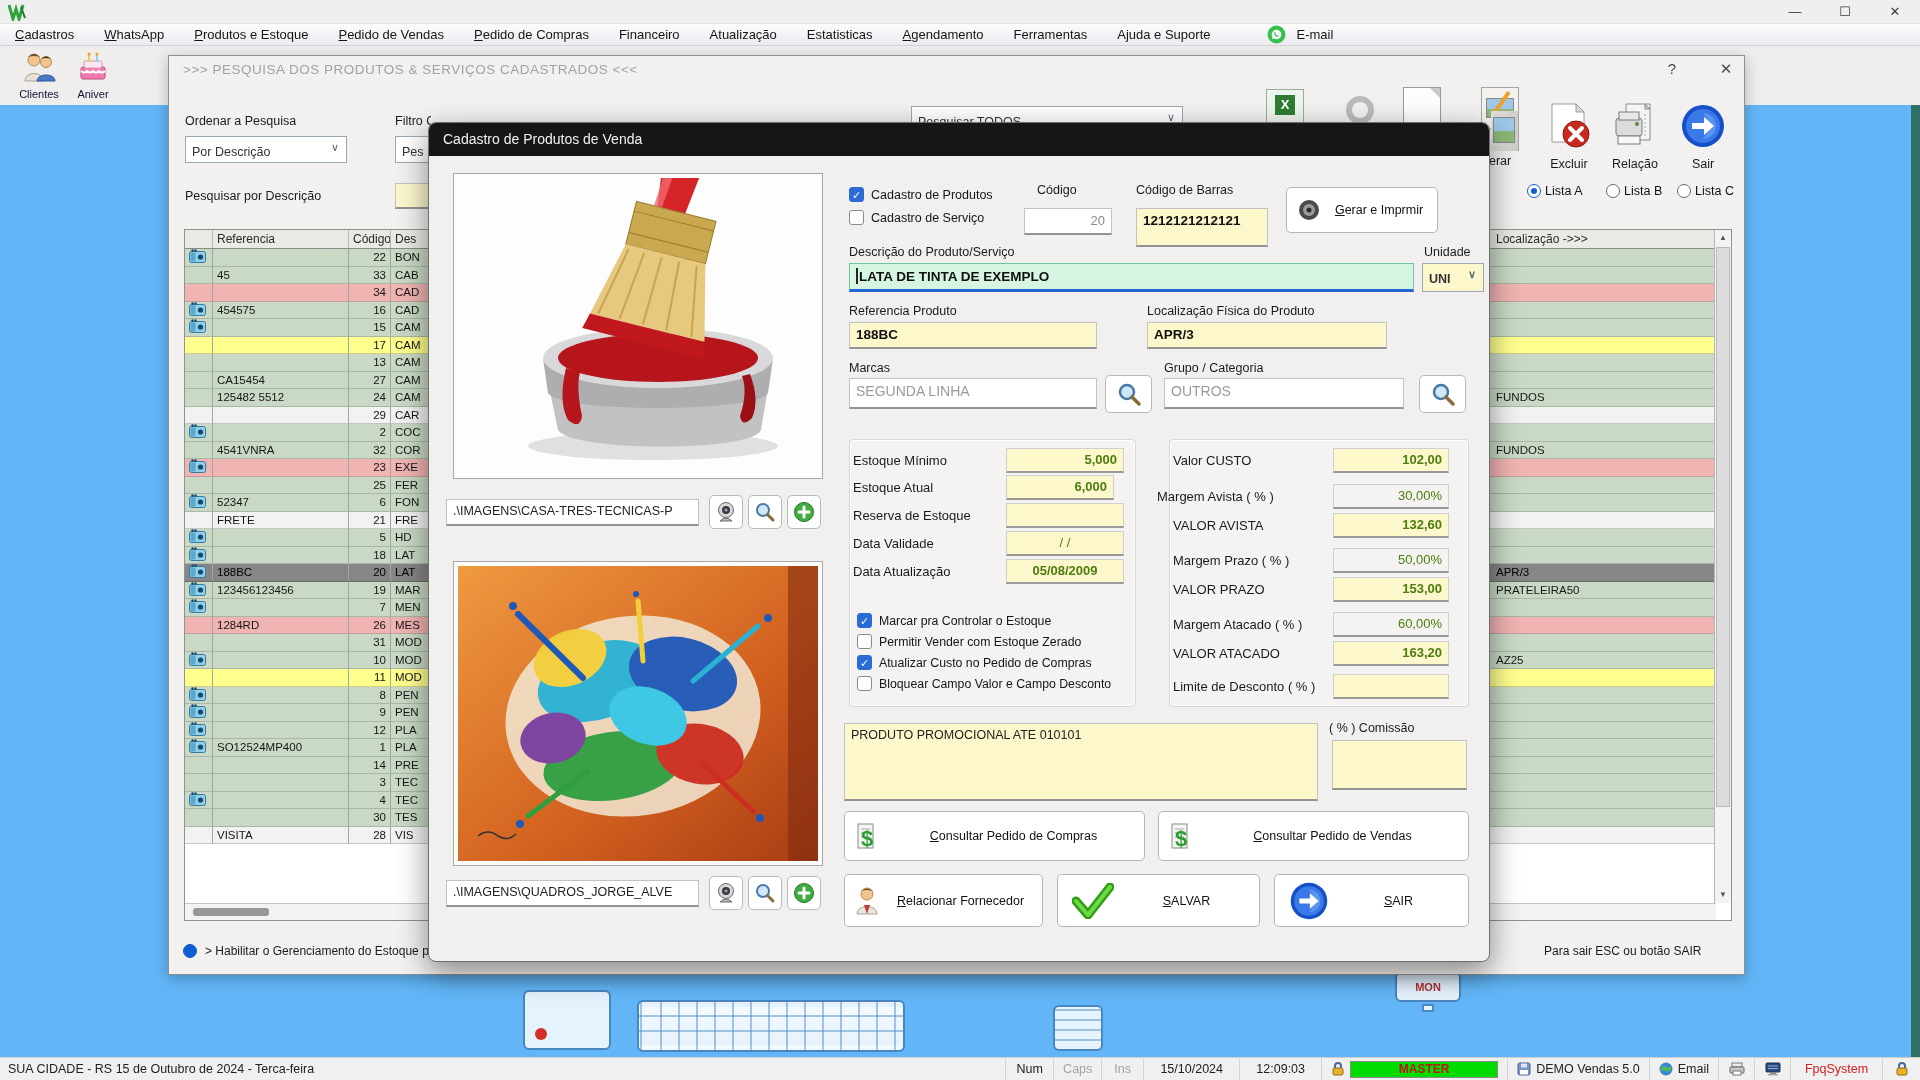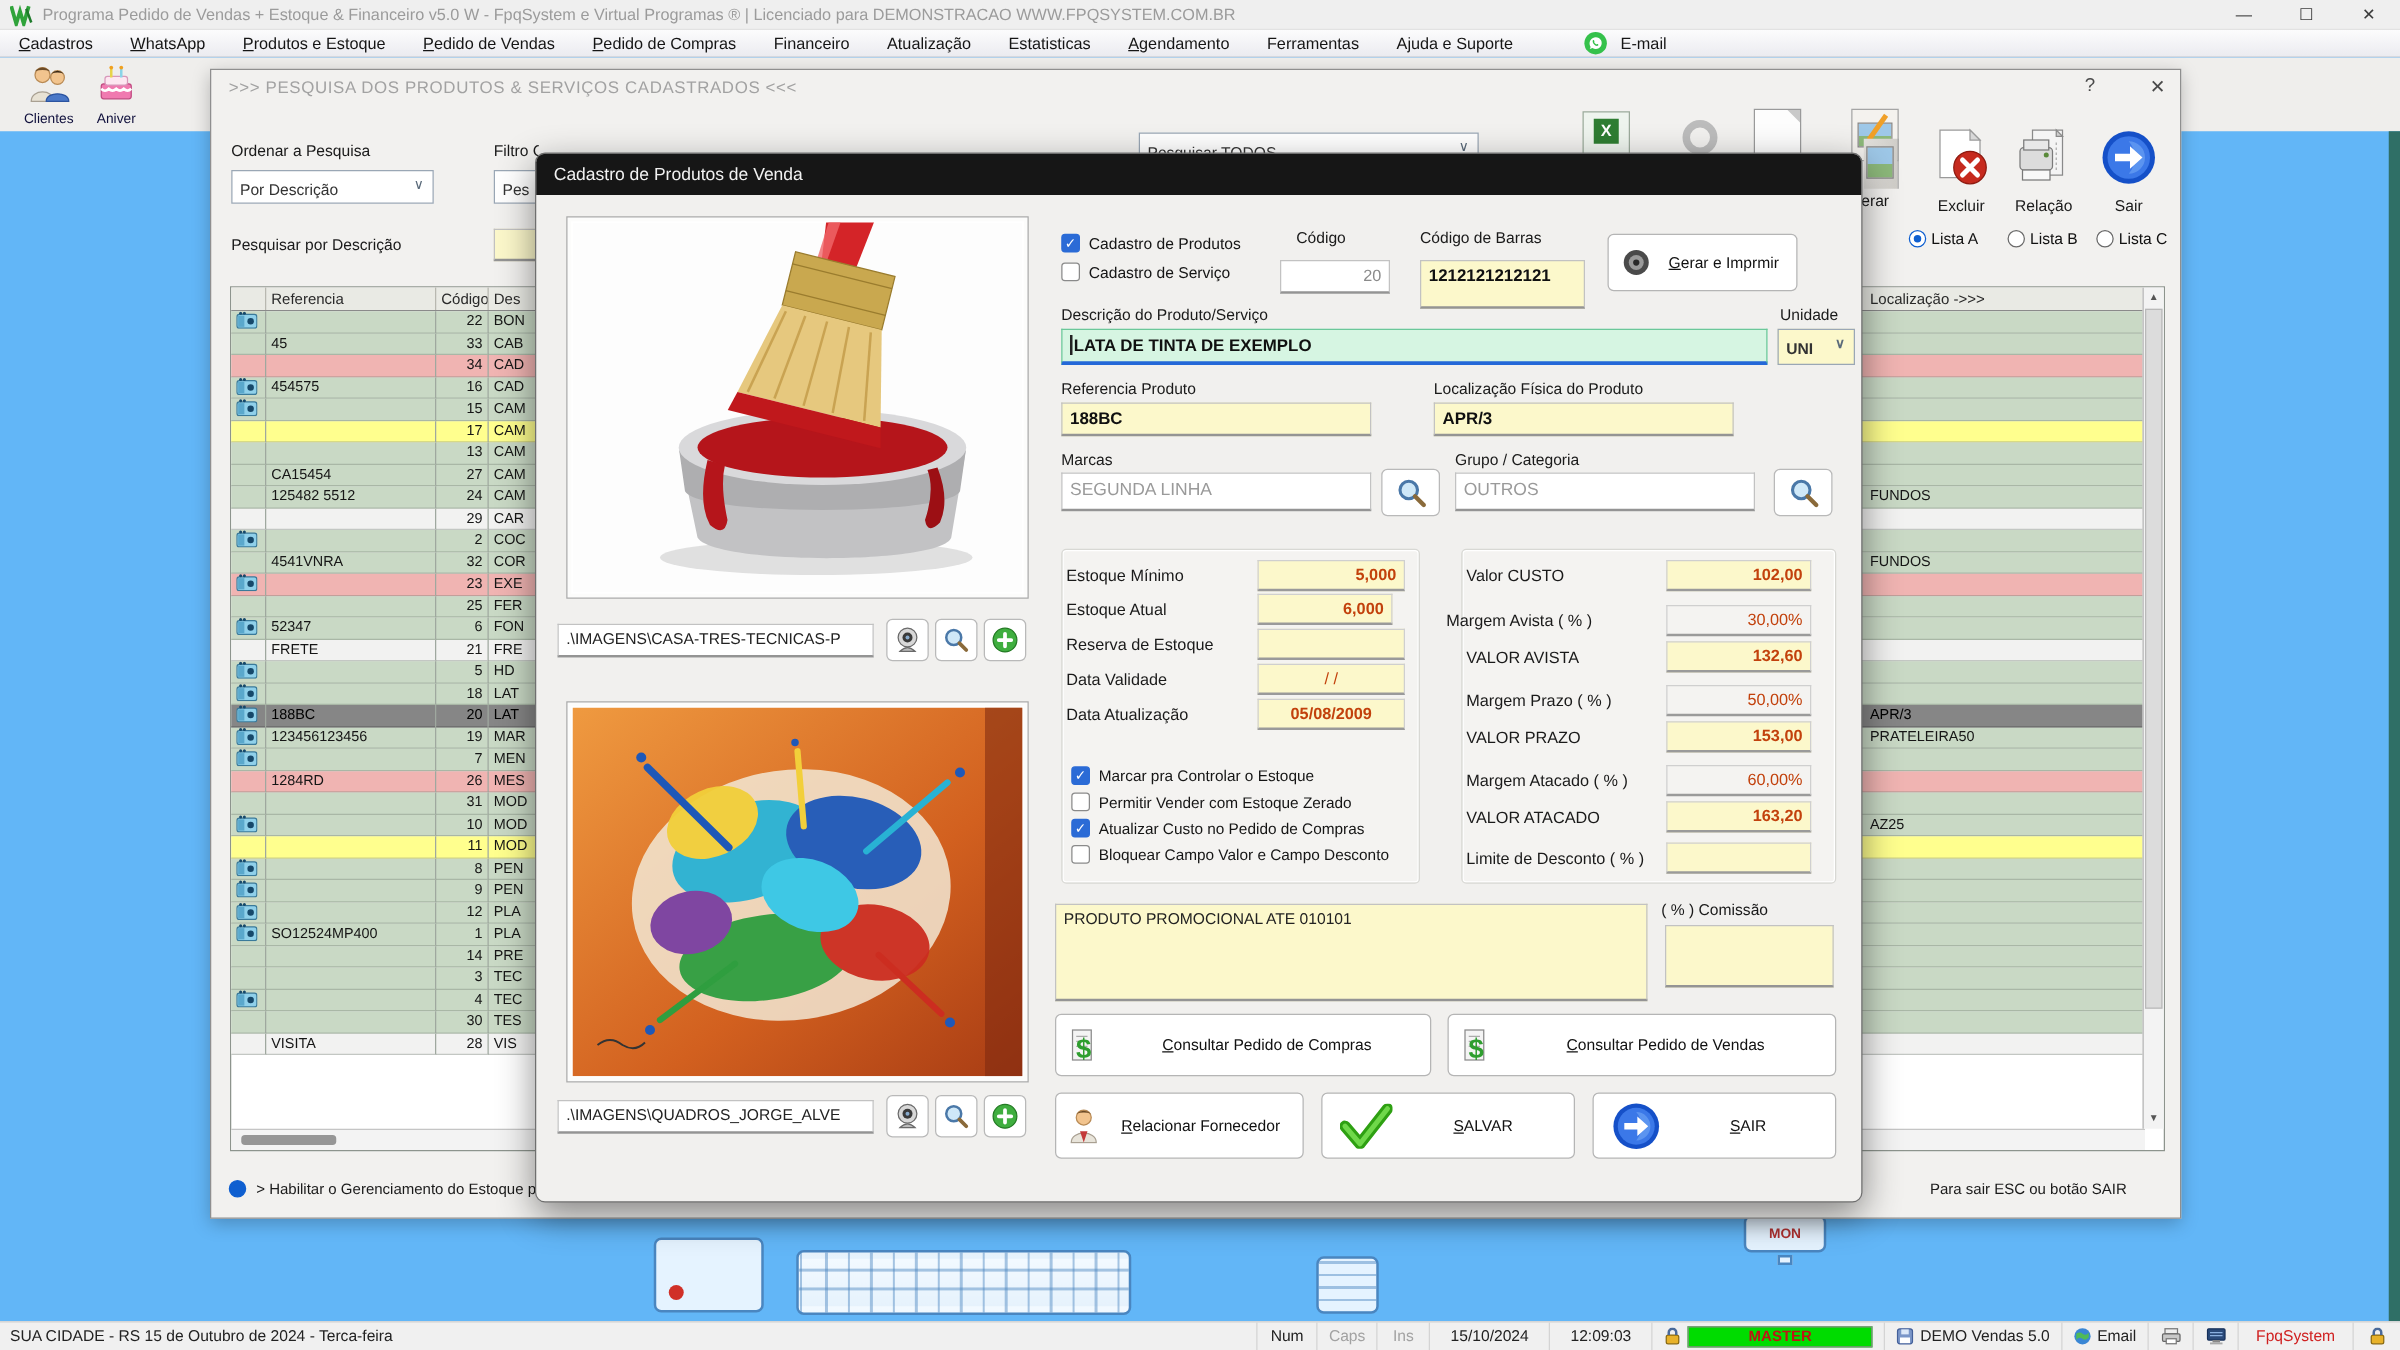--- a/index.html
+++ b/index.html
@@ -85,42 +85,41 @@
   
   #dlg { position:absolute; left:428px; top:76px; width:1062px; height:840px; background:#f1f0ee; border:1px solid #6f6f6f; border-radius:8px; box-shadow:0 10px 30px rgba(0,0,0,.45); }
   #dlg-title { position:absolute; left:0; top:0; width:100%; height:33px; background:#161616; border-radius:7px 7px 0 0; color:#f2f2f2; font-size:14px; line-height:33px; padding-left:14px; }
   .frame { position:absolute; background:#fff; border:1px solid #a8a8a8; box-shadow:0 0 0 3px #fcfcfb inset; padding:4px; }
   .sqbtn { position:absolute; width:34px; height:34px; background:#fff; border:1px solid #b9b9b9; border-radius:5px; display:flex; align-items:center; justify-content:center; }
   .chk { position:absolute; font-size:12.5px; color:#151515; white-space:nowrap; display:flex; align-items:center; }
   .box { width:15px; height:15px; border:1px solid #8a8a8a; border-radius:3px; background:#fff; margin-right:7px; flex:none; }
   .box.on { background:#2b6bd6; border-color:#2b6bd6; color:#fff; font-size:11px; line-height:14px; text-align:center; }
   .gbox { position:absolute; border:1px solid #d8d8d4; border-radius:4px; background:#f4f3f1; box-shadow:0 0 0 1px #fff inset; }
   .glab { position:absolute; font-size:13px; color:#1a1a1a; white-space:nowrap; overflow:hidden; }
-  .gfield { position:absolute; height:25px; border:1px solid #cfcfcf; border-bottom:2px solid #9a9a9a; font-size:13px; padding:3px 6px; color:#c2410c; white-space:nowrap; }
+  .gfield { position:absolute; height:25px; border:1px solid #cfcfcf; border-bottom:2px solid #9a9a9a; font-size:13px; padding:3px 6px; color:#4d7c0f; white-space:nowrap; }
   .dbtn { position:absolute; background:#fff; border:1px solid #b5b5b5; border-radius:5px; display:flex; align-items:center; font-size:12.5px; color:#111; }
   .dbtn .cap { flex:1; text-align:center; }
   .caret { display:inline-block; width:2px; height:16px; background:#222; vertical-align:-3px; margin-right:1px; }
 
   
   #statusbar { position:absolute; left:0; top:1057px; width:1920px; height:23px; background:#f0f0f0; border-top:1px solid #cfcfcf; display:flex; align-items:center; font-size:12.5px; color:#222; }
   #sb-left { flex:1; padding-left:8px; white-space:nowrap; }
   .seg { border-left:1px solid #d4d4d4; height:23px; display:flex; align-items:center; justify-content:center; padding:0 9px; white-space:nowrap; gap:5px; }
   .dim { color:#a2a2a2; }
   #master-pill { width:148px; height:17px; background:#00dc00; border:1px solid #8a8a8a; color:#c01515; font-weight:bold; font-size:12px; text-align:center; line-height:15px; }
   .red { color:#d02020; }
 </style>
 </head>
 <body>
 
 <div id="titlebar">
   <svg class="abs" style="left:8px;top:3px" width="20" height="18" viewBox="0 0 20 18">
     <path d="M1 2 L5 16 L8 6 L11 16 L15 2" stroke="#2fa33a" stroke-width="3" fill="none"></path>
     <path d="M13 4 L17 15" stroke="#1d7a2a" stroke-width="2" fill="none"></path>
   </svg>
-  <span class="ttext">Programa Pedido de Vendas + Estoque &amp; Financeiro v5.0 W - FpqSystem e Virtual Programas ® | Licenciado para  DEMONSTRACAO WWW.FPQSYSTEM.COM.BR</span>
   <div class="wctl" style="right:100px">—</div>
   <div class="wctl" style="right:50px">☐</div>
   <div class="wctl" style="right:0">✕</div>
 </div>
 
 <div id="menubar">
   <div id="menu-items" style="display:flex;align-items:center">
       <span class="menu-item"><u>C</u>adastros</span>
       <span class="menu-item"><u>W</u>hatsApp</span>
       <span class="menu-item"><u>P</u>rodutos e Estoque</span>

